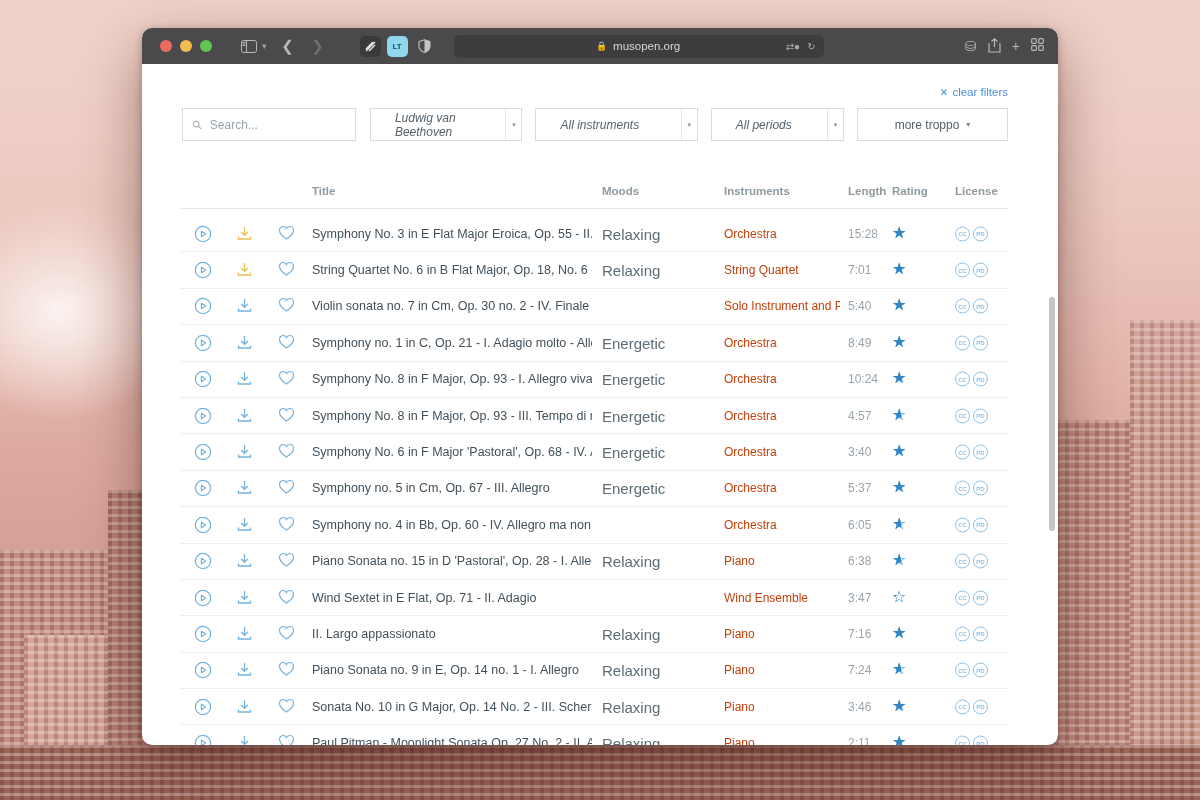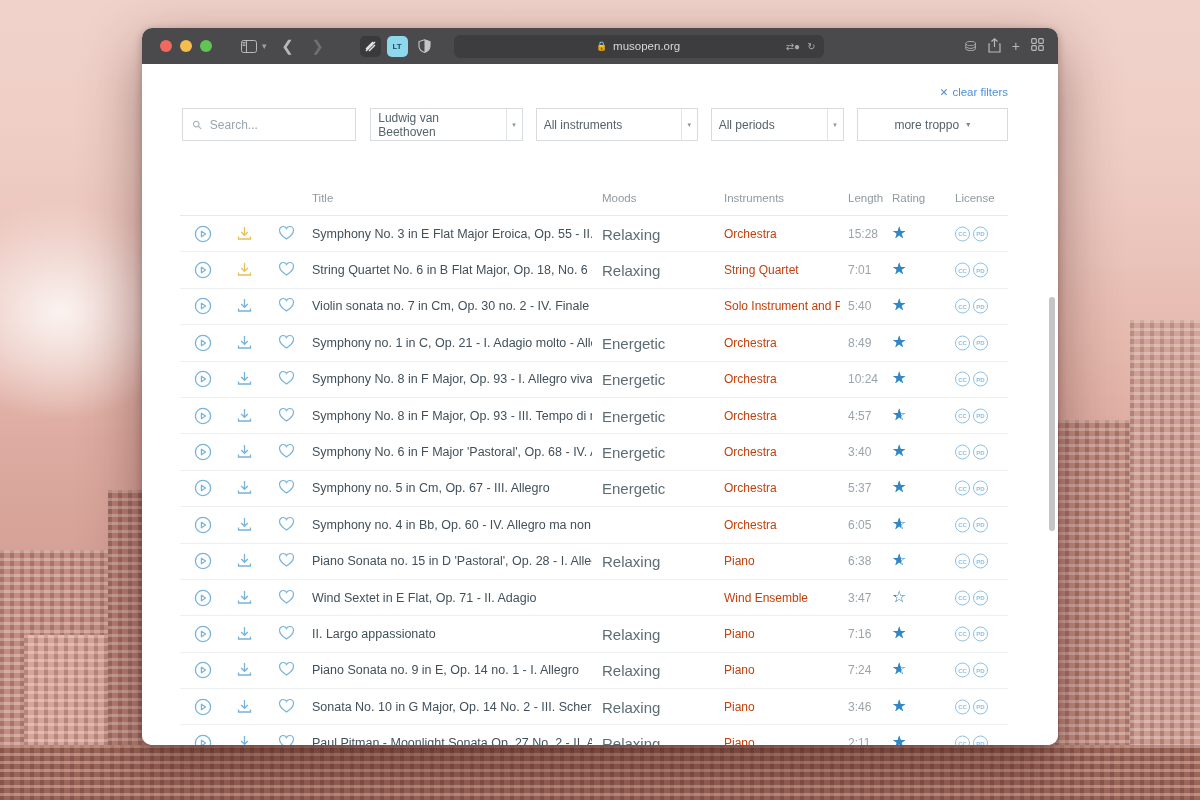--- a/index.html
+++ b/index.html
@@ -40,39 +40,39 @@
   .ext.e2 { background:#8fd7ec; color:#15506b; font-weight:bold; font-size:8px; }
   .ext.e3 { background:transparent; color:#c6c6c8; font-size:13px; }
   .urlbar { height:23px; width:370px; margin-left:16px; background:#3d3d3f; border-radius:6px;
     display:flex; align-items:center; justify-content:center; position:relative;
     color:#d8d8da; font-size:11.5px; }
   .urlbar .lock { font-size:9px; margin-right:5px; color:#bdbdbf; }
   .urlbar .r-ics { position:absolute; right:8px; display:flex; gap:7px; font-size:10px; color:#a9a9ab; }
   .tb-right { position:absolute; right:14px; display:flex; gap:11px; font-size:14px; color:#b8b8ba; }
 
   
-  .content { position:relative; height:681px; background:#fff; }
+  .content { position:relative; height:681px; background:#fff;border-radius:20px; }
   .clear-filters { position:absolute; top:22px; right:50px; font-size:11.5px; color:#4a90d9; cursor:pointer; }
   .clear-filters .x { margin-right:4px; font-size:10.5px; }
 
   .filters { position:absolute; top:44px; left:40px; right:50px; display:flex; }
   .f-box { height:33px; border:1px solid #d8dcde; background:#fff; display:flex; align-items:center;
     font-size:12px; color:#55626b; }
   .searchbox { width:179px; margin-right:14px; padding:0 10px; color:#9aa4ab; }
   .searchbox .mag { margin-right:8px; color:#a8b1b7; font-size:12px; transform:rotate(-45deg); display:inline-block; }
-  .select { position:relative; padding:0 26px 0 7px; margin-right:13px; }
+  .select { position:relative; padding:0 26px 0 24px; margin-right:13px;font-style:italic; }
   .select.composer { width:156px; } .select.instruments { width:166px; } .select.periods { width:136px; }
   .select .caret { position:absolute; right:0; top:0; bottom:0; width:16px; border-left:1px solid #e2e5e7;
     display:flex; align-items:center; justify-content:center; font-size:7px; color:#8a959c; }
   .morefilters { width:156px; justify-content:center; color:#55626b; cursor:pointer; }
   .morefilters .v { font-size:8px; margin-left:7px; color:#7b868d; }
 
   
-  .thead { position:absolute; top:126px; left:38px; right:50px; height:26px;
-    border-bottom:1px solid #e6e9eb; font-size:11.5px; color:#909aa1; }
+  .thead { position:absolute; top:119px; left:38px; right:50px; height:26px;
+    border-bottom:1px solid #e6e9eb; font-size:11.5px; color:#909aa1;font-weight:bold; }
   .col { position:absolute; top:2px; }
   .c-title { left:132px; } .c-moods { left:422px; } .c-instr { left:544px; }
   .c-len { left:668px; } .c-rate { left:712px; } .c-lic { left:775px; }
 
   .rows { position:absolute; top:152px; left:38px; right:50px; }
   .row { position:relative; height:36.4px; border-bottom:1px solid #eceeef; font-size:12.5px; }
   .cell { position:absolute; top:50%; transform:translateY(-50%); white-space:nowrap; }
   .icon-btn { width:18px; height:18px; cursor:pointer; }
   .p-play { left:14px; } .p-dl { left:56px; } .p-heart { left:98px; }
   .t-title { left:132px; color:#42505a; max-width:280px; overflow:hidden; }

